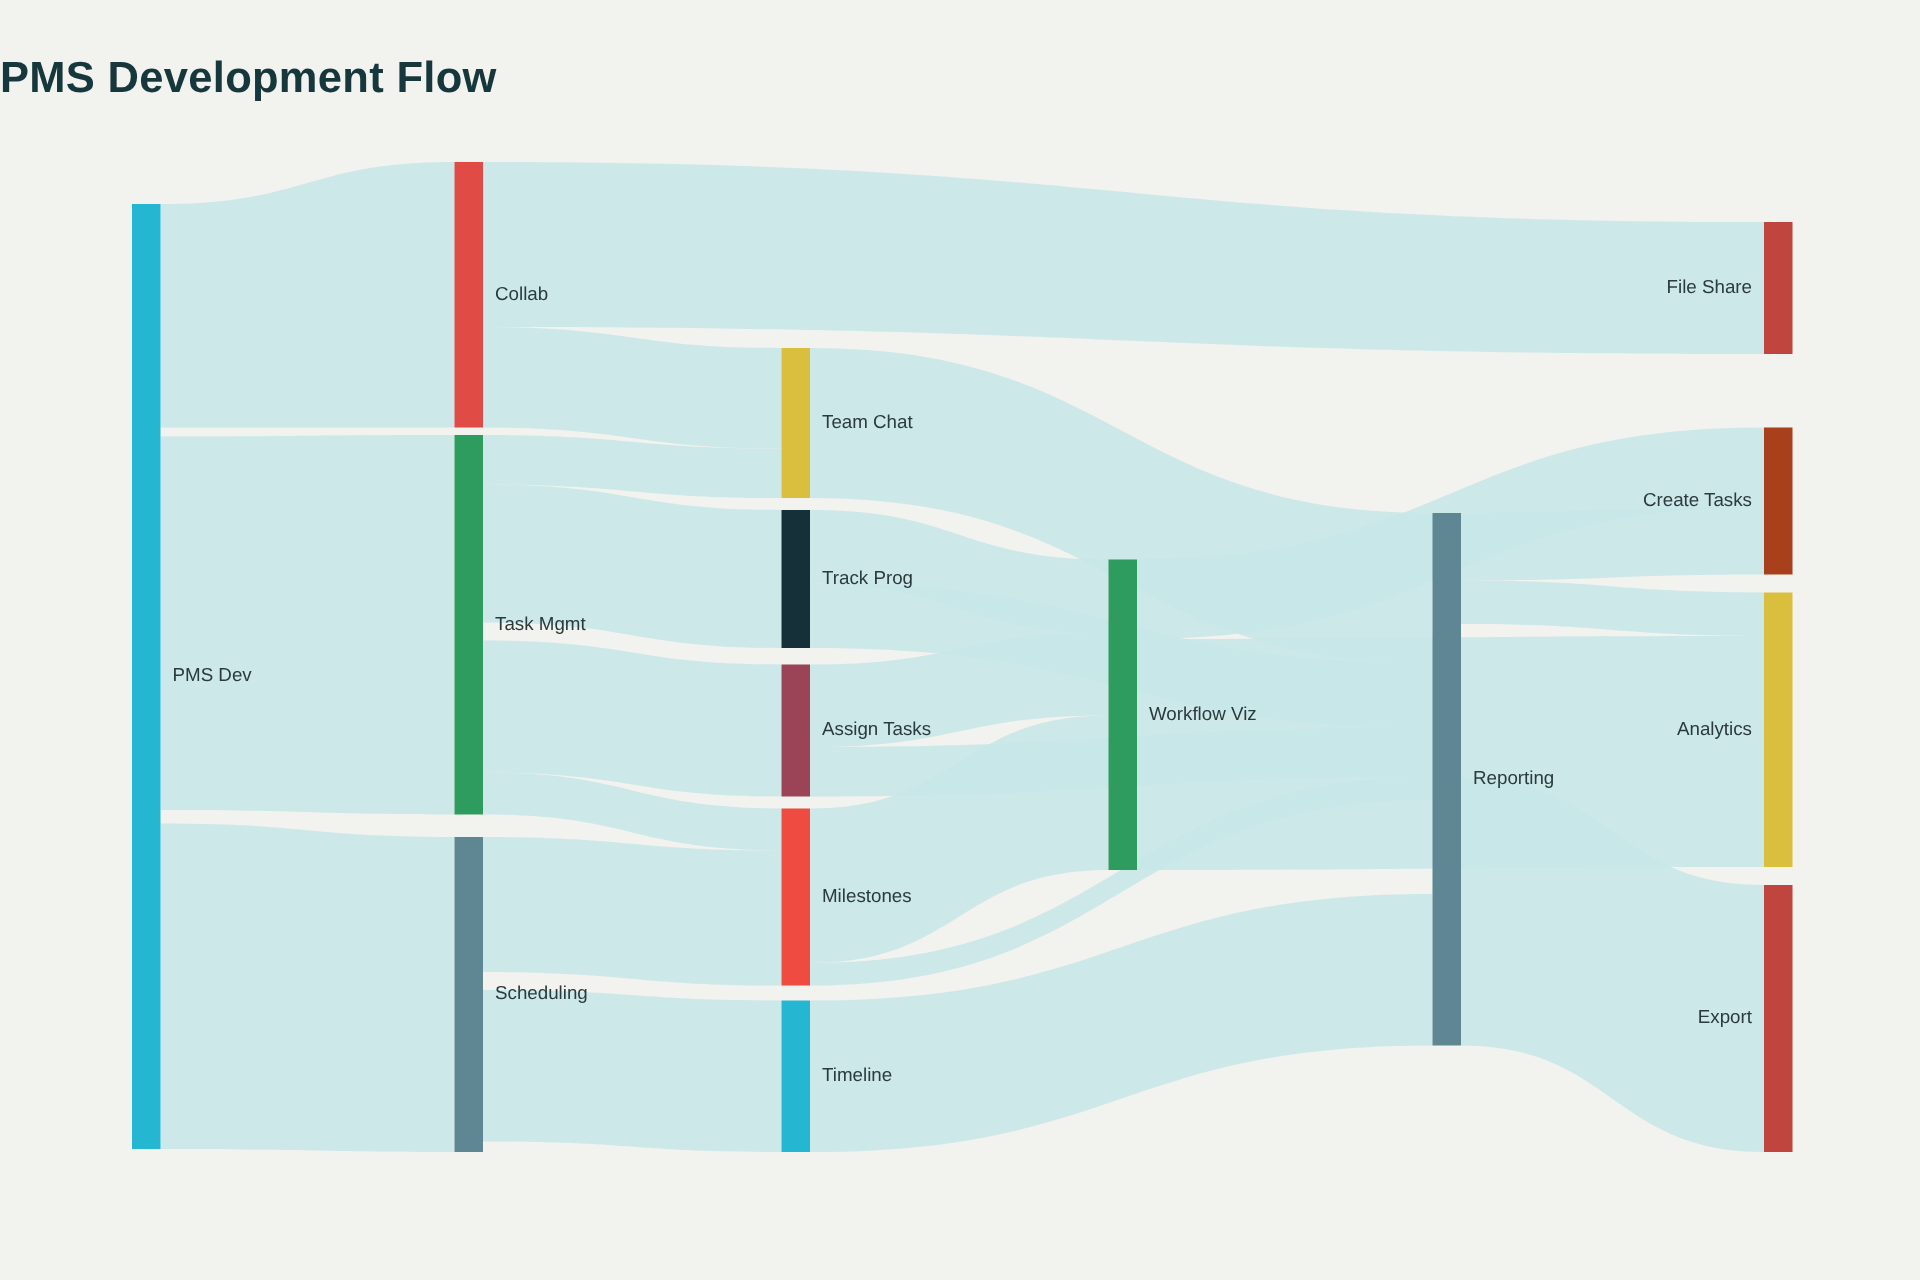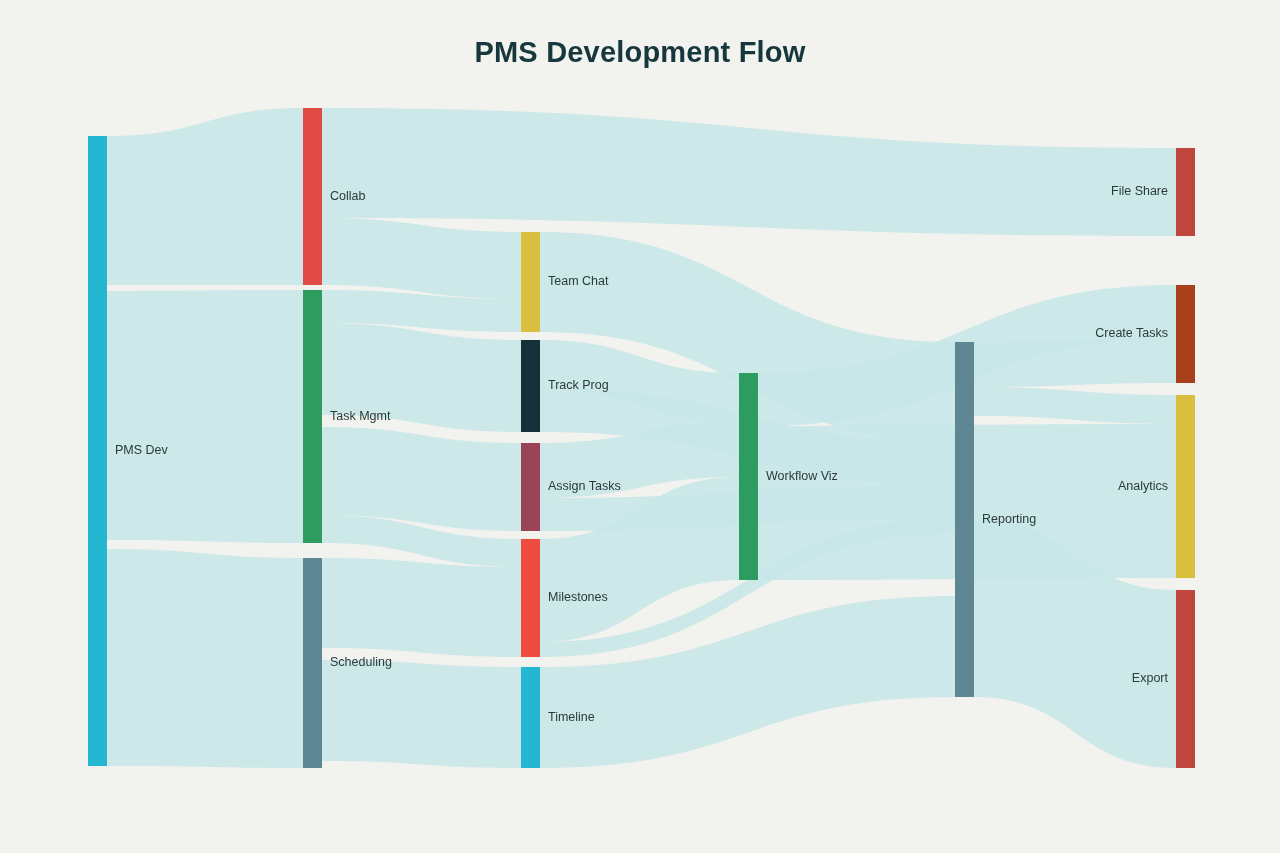--- a/index.html
+++ b/index.html
@@ -18,21 +18,20 @@
     position: absolute;
     inset: 0;
     width: 1280px;
     height: 853px;
   }
   .chart-title {
     position: absolute;
     top: 0;
     left: 0;
     width: 1280px;
-    text-align: center;
     font-size: 29px;
     font-weight: bold;
     color: #16383d;
     letter-spacing: 0.2px;
     padding-top: 36px;
     box-sizing: border-box;
     pointer-events: none;
   }
   svg.sankey {
     position: absolute;

